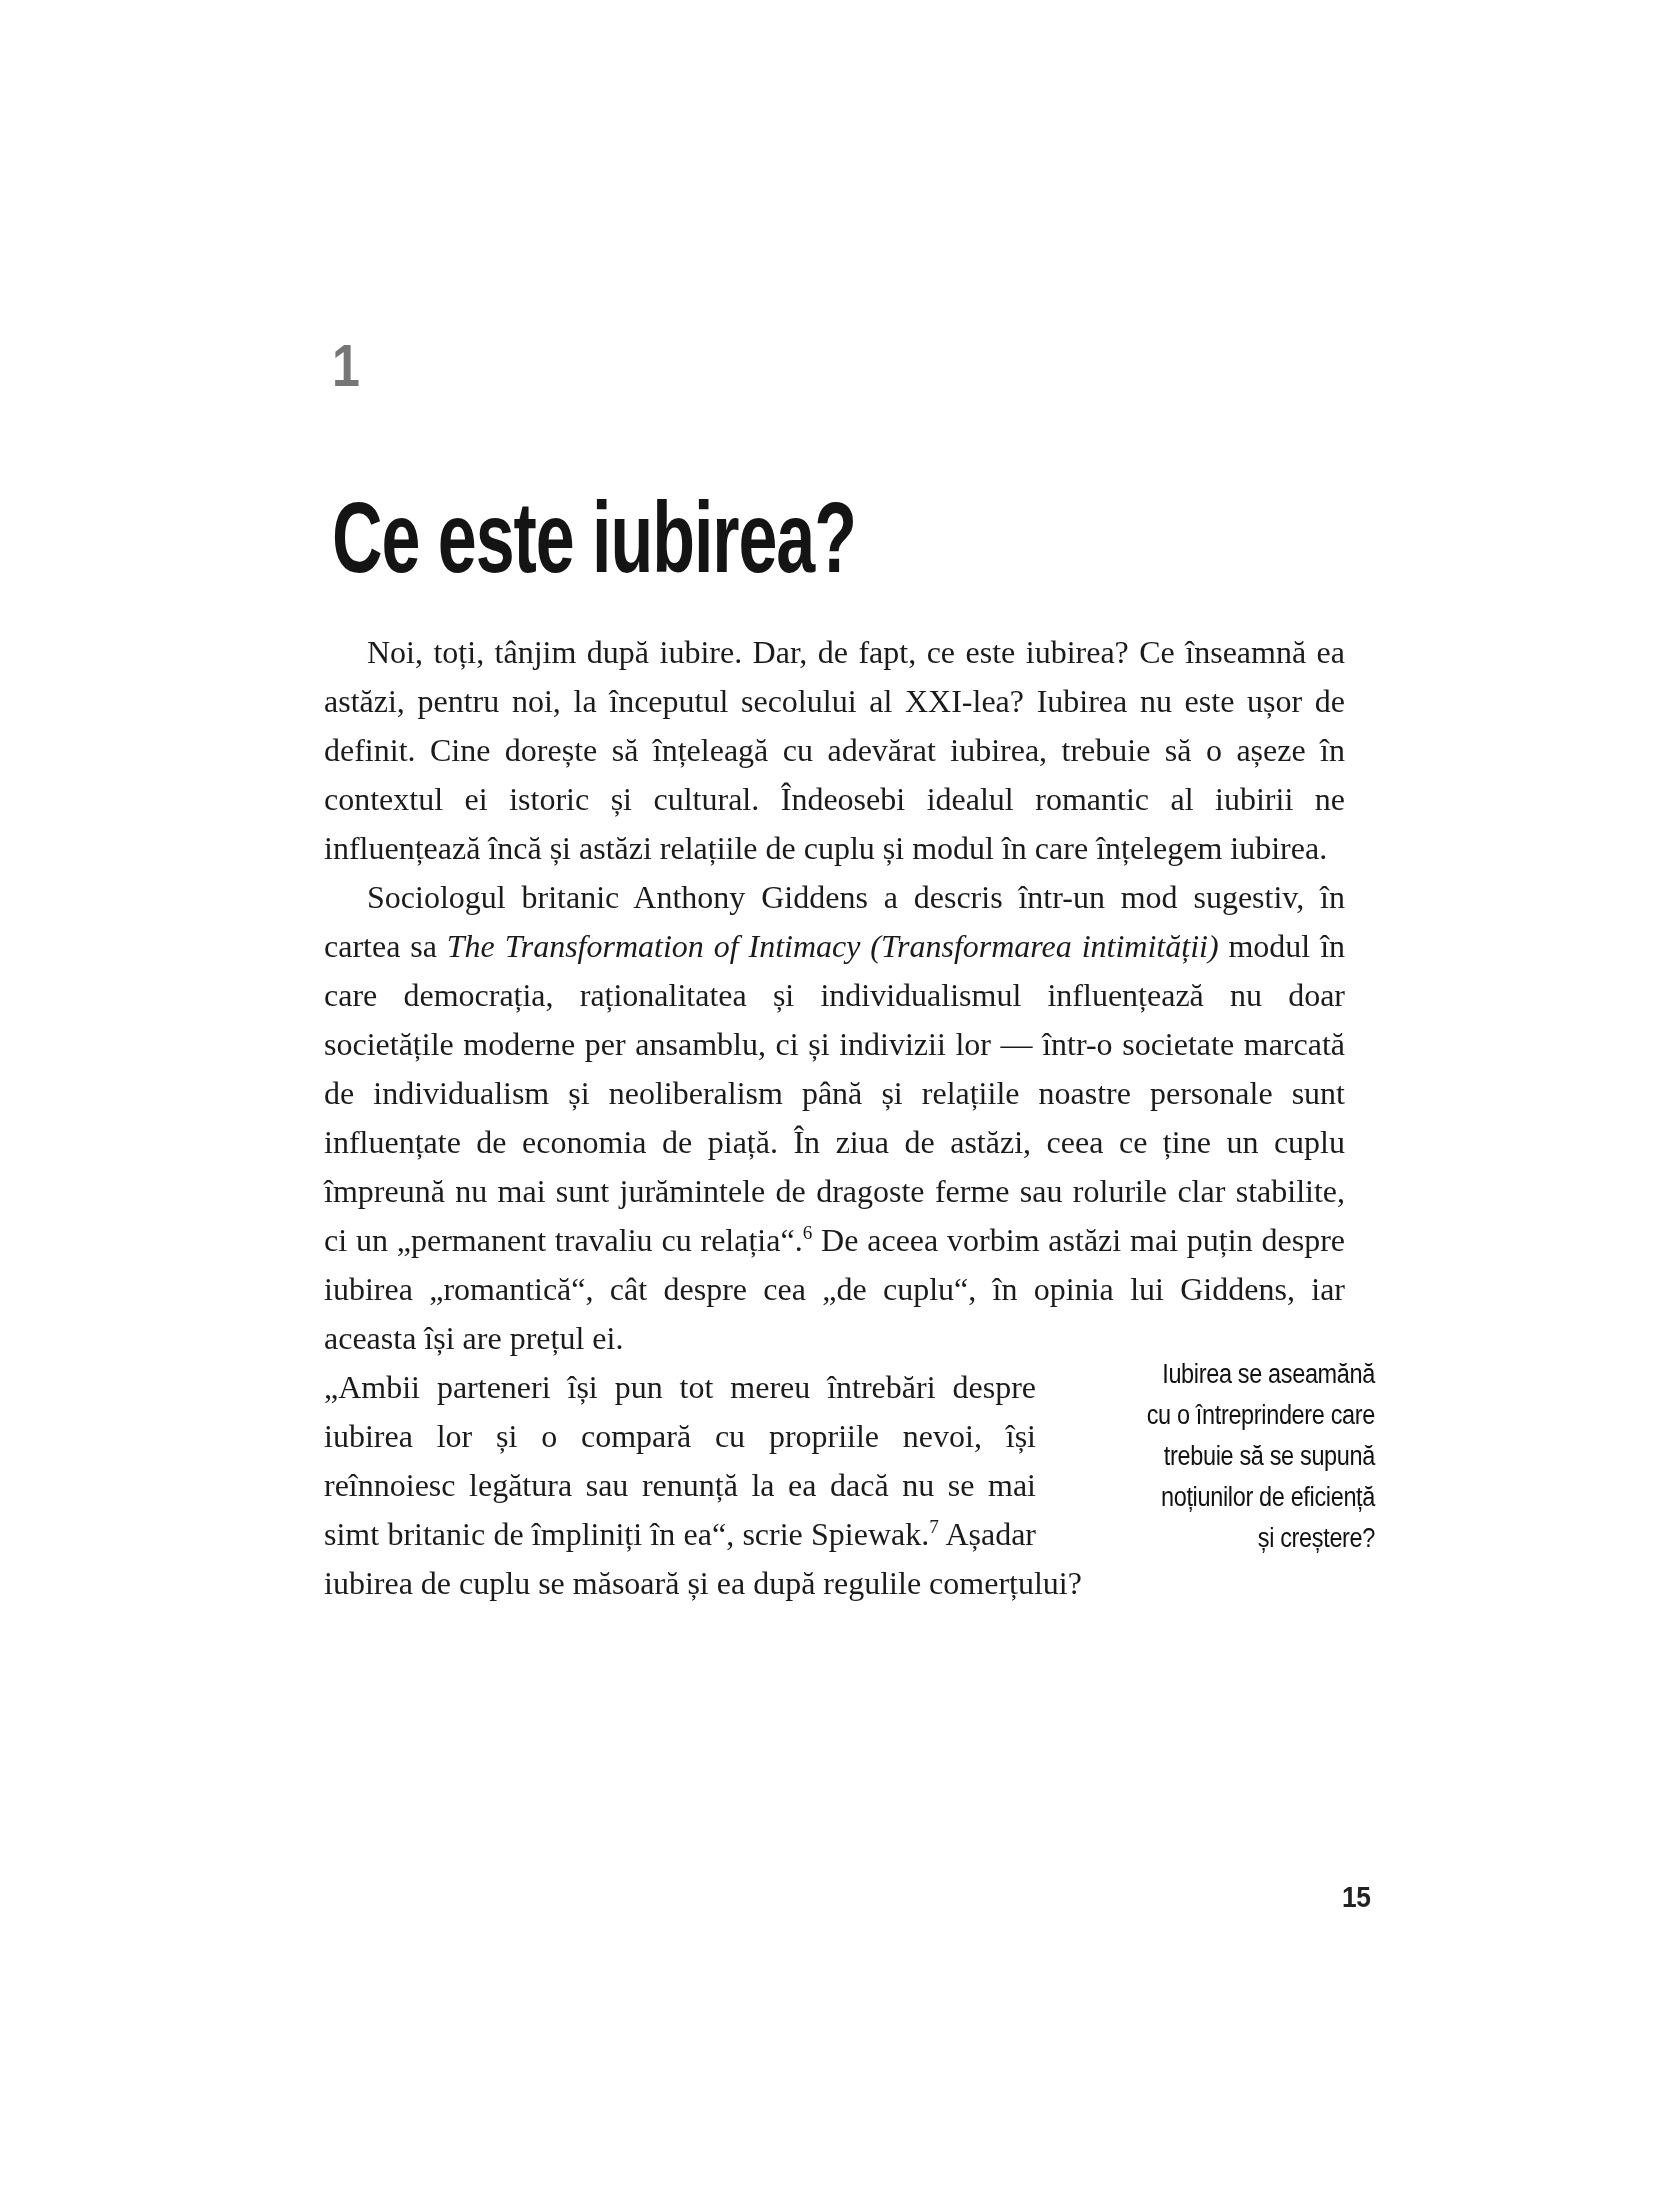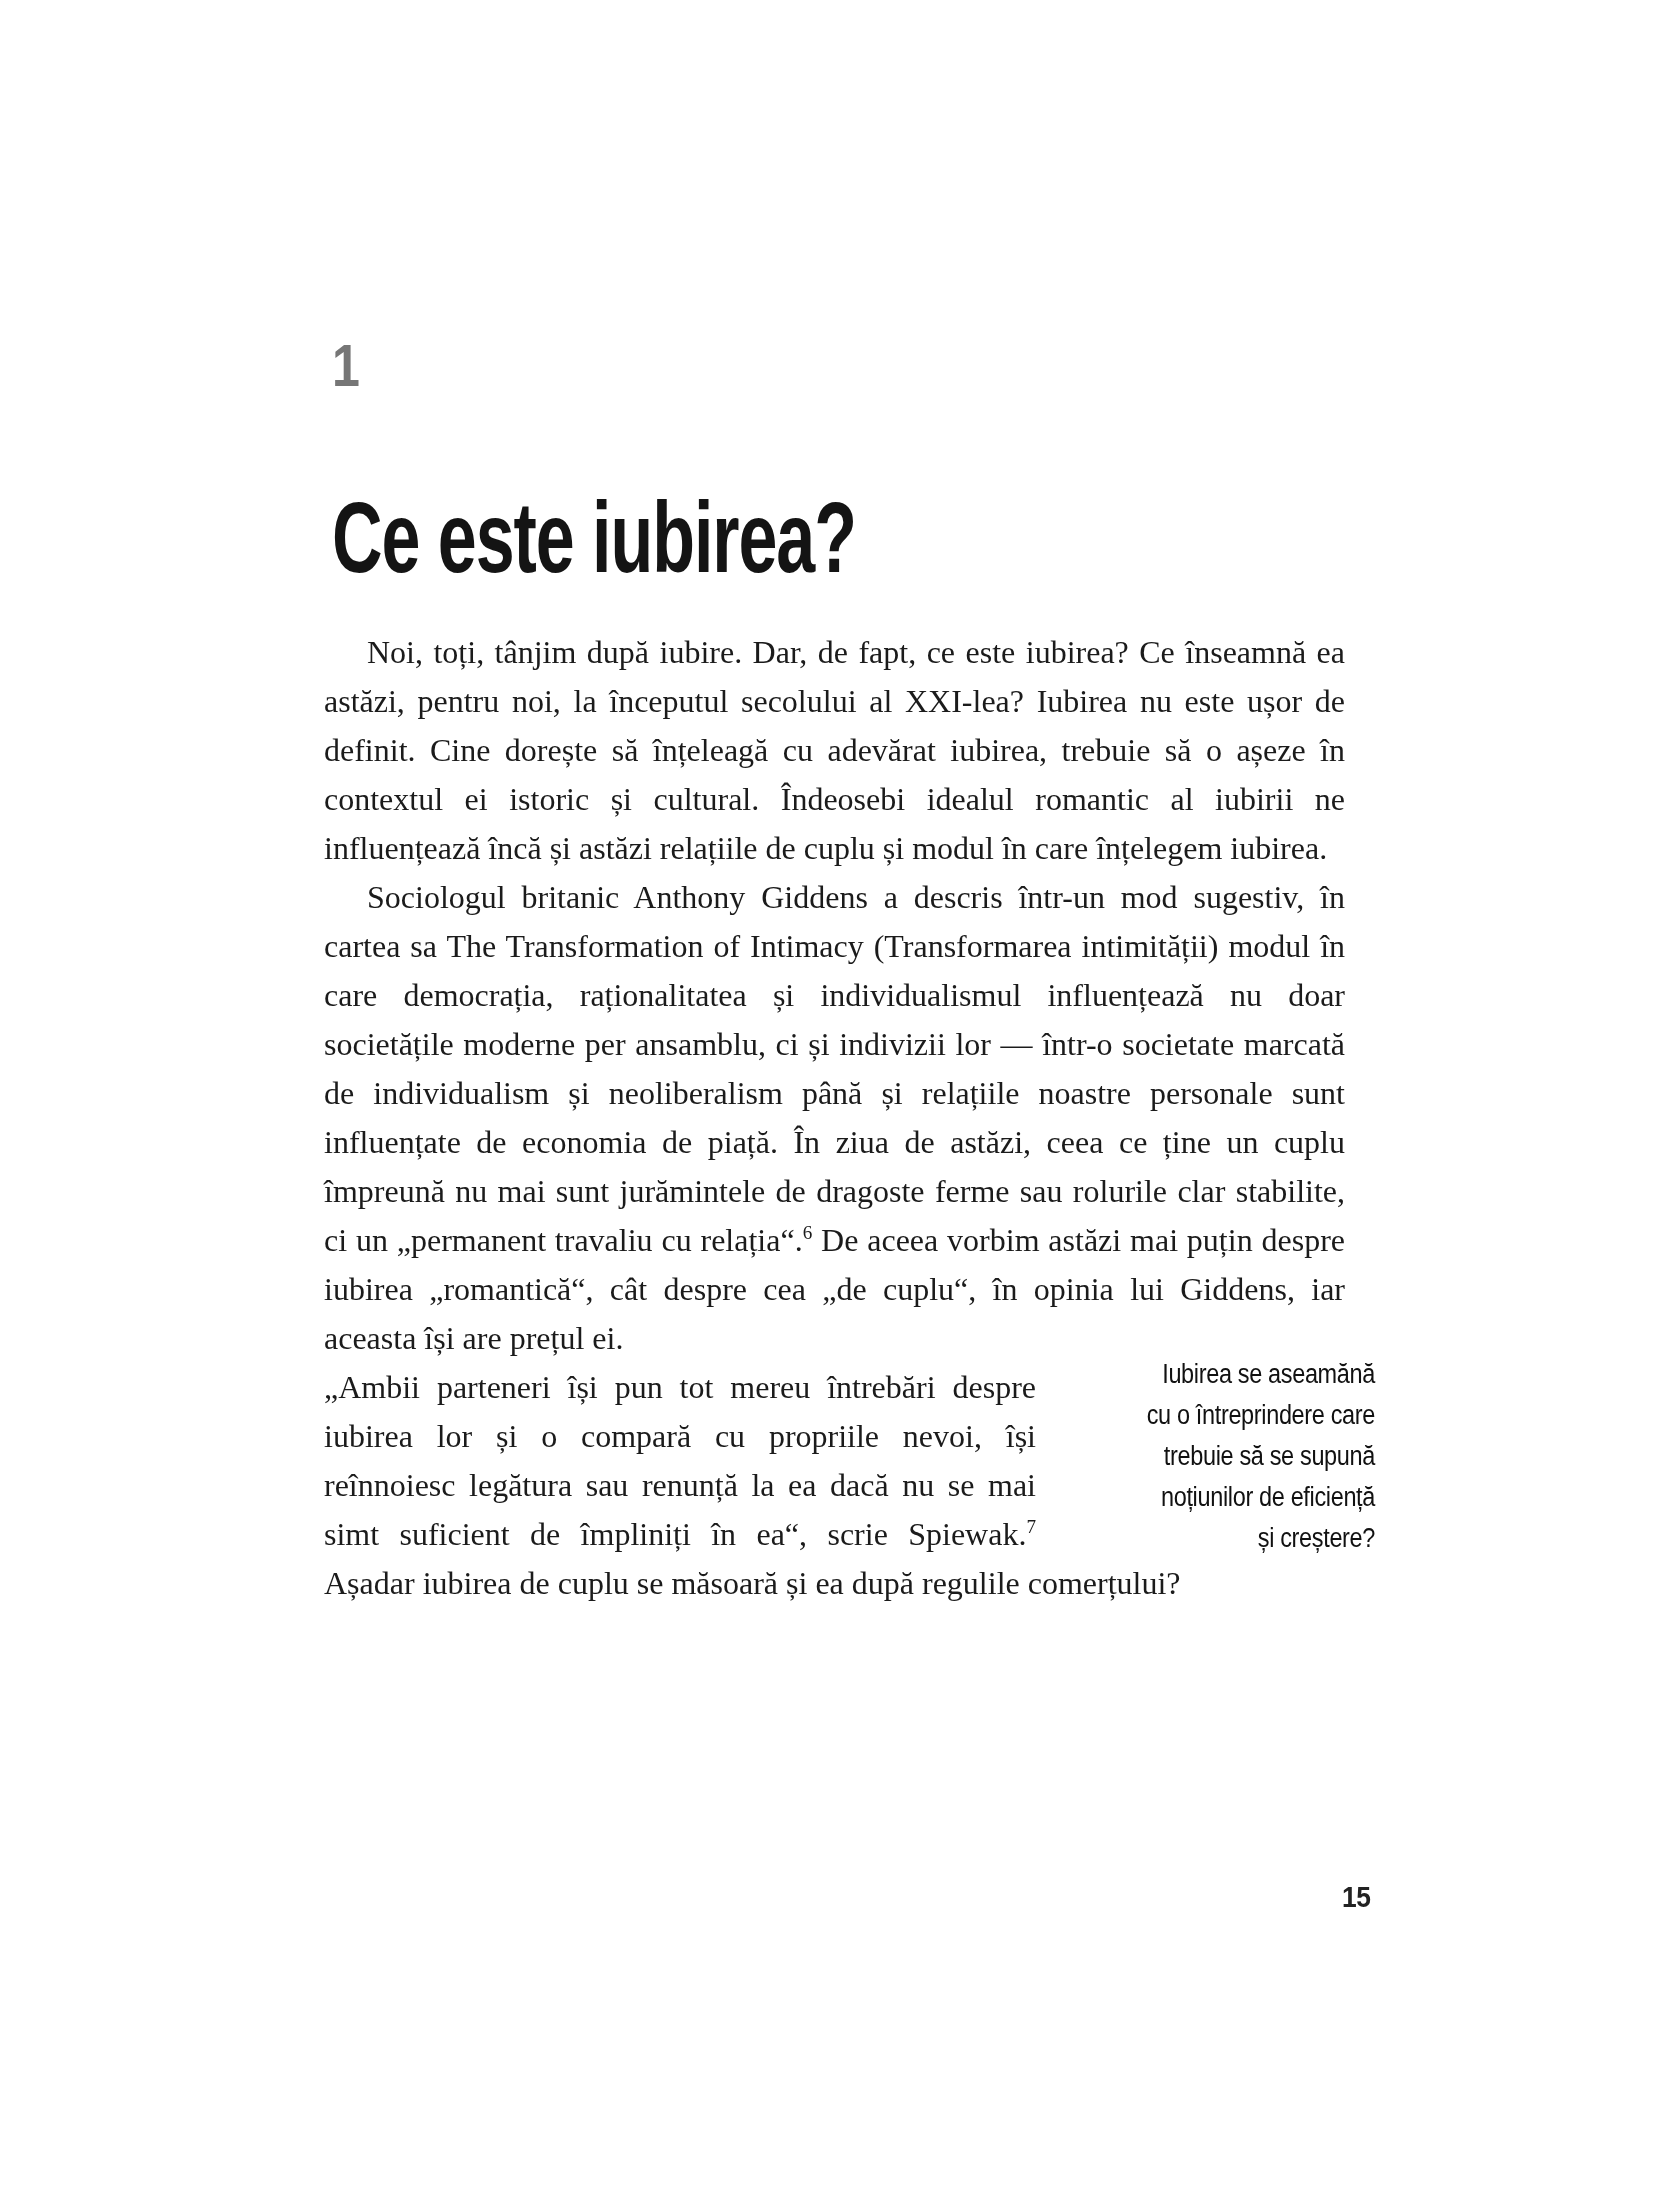--- a/index.html
+++ b/index.html
@@ -56,20 +56,21 @@
   .body-text p {
     margin: 0;
   }
   .para-indent {
     text-indent: 43px;
   }
   .para-noindent {
     text-indent: 0;
   }
   .book-title-italic {
+    font-style: italic;
   }
   sup.footnote {
     font-size: 60%;
     line-height: 0;
     vertical-align: super;
   }
   .margin-note {
     float: right;
     width: 327px;
     margin-left: 12px;
@@ -111,20 +112,20 @@
   <div class="body-text">
 
     <p class="para-indent">Noi, toți, tânjim după iubire. Dar, de fapt, ce este iubirea? Ce înseamnă ea astăzi, pentru noi, la începutul secolului al XXI-lea? Iubirea nu este ușor de definit. Cine dorește să înțeleagă cu adevărat iubirea, trebuie să o așeze în contextul ei istoric și cultural. Îndeosebi idealul romantic al iubirii ne influențează încă și astăzi relațiile de cuplu și modul în care înțelegem iubirea.</p>
 
     <p class="para-indent"><span>Sociologul britanic Anthony Giddens a descris într-un mod sugestiv, în cartea sa </span><span class="book-title-italic">The Transformation of Intimacy (Transformarea intimității)</span><span> modul în care democrația, raționalitatea și individualismul influențează nu doar societățile moderne per ansamblu, ci și indivizii lor — într-o societate marcată de individualism și neoliberalism până și relațiile noastre personale sunt influențate de economia de piață. În ziua de astăzi, ceea ce ține un cuplu împreună nu mai sunt jurămintele de dragoste ferme sau rolurile clar stabilite, ci un „permanent travaliu cu relația“.</span><sup class="footnote">6</sup><span> De aceea vorbim astăzi mai puțin despre iubirea „romantică“, cât despre cea „de cuplu“, în opinia lui Giddens, iar aceasta își are prețul ei.</span></p>
 
     <p class="para-noindent"><span class="margin-note">Iubirea se aseamănă
 cu o întreprindere care
 trebuie să se supună
 noțiunilor de eficiență
-și creștere?</span><span>„Ambii parteneri își pun tot mereu întrebări despre iubirea lor și o compară cu propriile nevoi, își reînnoiesc legătura sau renunță la ea dacă nu se mai simt suficient de împliniți în ea“, scrie Spiewak.</span><sup class="footnote">7</sup><span> Așadar iubirea de cuplu se măsoară și ea după regulile comerțului?</span></p>
+și creștere?</span><span>„Ambii parteneri își pun tot mereu întrebări despre iubirea lor și o compară cu propriile nevoi, își reînnoiesc legătura sau renunță la ea dacă nu se mai simt britanic de împliniți în ea“, scrie Spiewak.</span><sup class="footnote">7</sup><span> Așadar iubirea de cuplu se măsoară și ea după regulile comerțului?</span></p>
 
   </div>
 
   <div class="page-number">15</div>
 
 </div>
 
 
 </body></html>

